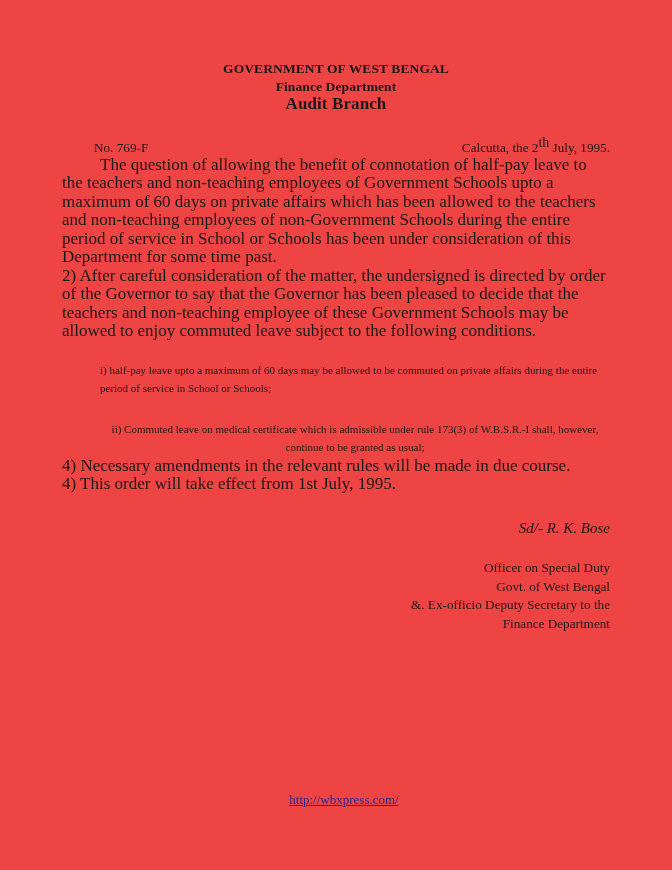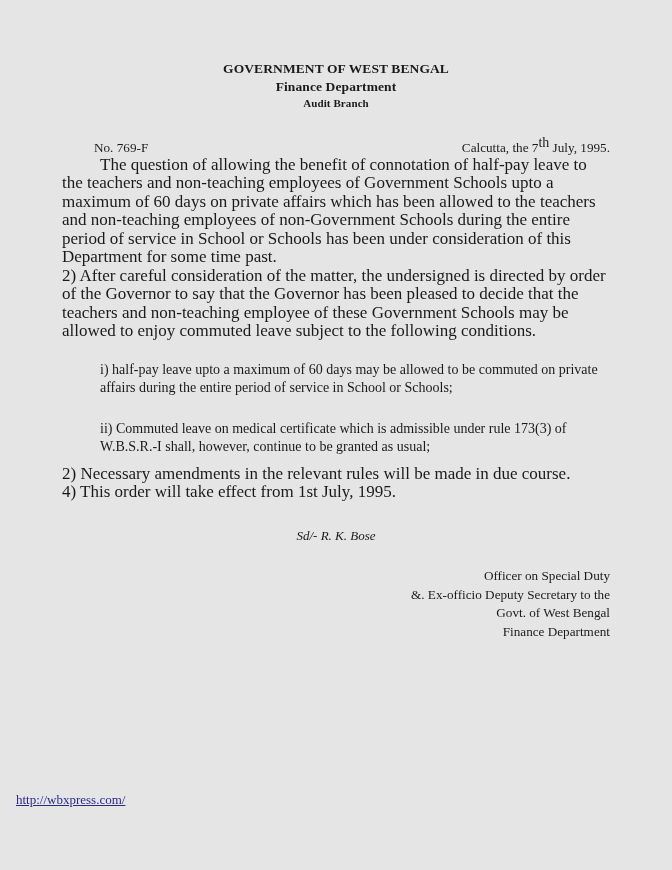--- a/index.html
+++ b/index.html
@@ -4,21 +4,21 @@
 <style>
   html, body {
     margin: 0;
     padding: 0;
     background: #ffffff;
   }
   .page {
     position: relative;
     width: 672px;
     height: 870px;
-    background: #e5e5e5;
+    background: #ef4444;
     margin: 0 auto;
     overflow: hidden;
     font-family: "Liberation Serif", "DejaVu Serif", serif;
     color: #1a1a1a;
     -webkit-font-smoothing: antialiased;
   }
   .content {
     position: absolute;
     left: 62px;
     right: 62px;
@@ -29,21 +29,21 @@
     margin-top: 60px;
   }
   .letterhead .lh-line {
     font-weight: bold;
     font-size: 13.5px;
     line-height: 17.5px;
     letter-spacing: 0.1px;
   }
   .letterhead .lh-line.l1 { font-size: 13.5px; }
   .letterhead .lh-line.l2 { font-size: 13.5px; }
-  .letterhead .lh-line.l3 { font-size: 11px; }
+  .letterhead .lh-line.l3 { font-size: 17px; }
 
   .refline {
     display: flex;
     justify-content: space-between;
     align-items: flex-end;
     margin-top: 26px;
     font-size: 13.2px;
     line-height: 17px;
     margin-left: 32px;
   }
@@ -55,53 +55,52 @@
 
   p.body-para {
     font-size: 17px;
     line-height: 18.5px;
     text-align: left;
     margin: 0;
   }
   .para-1 { margin-top: 22px; text-indent: 38px; }
   .para-2 { margin-top: 21px; }
   .clause {
-    font-size: 14px;
+    font-size: 11px;
     line-height: 18.5px;
-    margin: 8px;
+    margin: 0;
     margin-left: 38px;
   }
   .clause-i   { margin-top: 20px; }
-  .clause-ii  { margin-top: 22px; }
+  .clause-ii  { margin-top: 22px; text-align: center; }
   .clause-iii { margin-top: 22px; }
   .para-3 { margin-top: 24px; }
   .para-4 { margin-top: 22px; }
 
   .sign-block {
     margin-top: 25px;
     text-align: right;
     font-size: 13.2px;
     line-height: 18.5px;
   }
   .sign-name {
     font-style: italic;
-    font-size: 13px;
-    text-align: center;
+    font-size: 15px;
   }
   .sign-designation {
     margin-top: 22px;
   }
   .sign-designation div { line-height: 18.5px; }
 
   .footer {
     position: absolute;
     left: 16px;
     right: 0;
     top: 790px;
-    text-align: left;
+    text-align: center;
   }
   .footer a {
     color: #2a2a8c;
     text-decoration: underline;
     font-size: 13px;
     font-family: "Liberation Serif", "DejaVu Serif", serif;
   }
 </style>
 </head>
 <body>
@@ -111,42 +110,42 @@
   <div class="content">
 
     <div class="letterhead">
       <div class="lh-line l1">GOVERNMENT OF WEST BENGAL</div>
       <div class="lh-line l2">Finance Department</div>
       <div class="lh-line l3">Audit Branch</div>
     </div>
 
     <div class="refline">
       <div class="left">No. 769-F</div>
-      <div class="right"><span>Calcutta, the 7</span><sup>th</sup><span> July, 1995.</span></div>
+      <div class="right"><span>Calcutta, the 2</span><sup>th</sup><span> July, 1995.</span></div>
     </div>
 
     <p class="body-para para-1">The question of allowing the benefit of connotation of half-pay leave to the teachers and non-teaching employees of Government Schools upto a maximum of 60 days on private affairs which has been allowed to the teachers and non-teaching employees of non-Government Schools during the entire period of service in School or Schools has been under consideration of this Department for some time past.</p>
 
     <p class="body-para para-2">2)  After careful consideration of the matter, the undersigned is directed by order of the Governor to say that the Governor has been pleased to decide that the teachers and non-teaching employee of these Government Schools may be allowed to enjoy commuted leave subject to the following conditions.</p>
 
     <p class="clause clause-i">i) half-pay leave upto a maximum of 60 days may be allowed to be commuted on private affairs during the entire period of service in School or Schools;</p>
 
     <p class="clause clause-ii">ii) Commuted leave on medical certificate which is admissible under rule 173(3) of W.B.S.R.-I shall, however, continue to be granted as usual;</p>
 
 
-    <p class="body-para para-3">2) Necessary amendments in the relevant rules will be made in due course.</p>
+    <p class="body-para para-3">4) Necessary amendments in the relevant rules will be made in due course.</p>
 
     <p class="body-para para-4">4) This order will take effect from 1st July, 1995.</p>
 
     <div class="sign-block">
       <div class="sign-name">Sd/- R. K. Bose</div>
       <div class="sign-designation">
         <div>Officer on Special Duty</div>
+        <div>Govt. of West Bengal</div>
         <div>&amp;. Ex-officio Deputy Secretary to the</div>
-        <div>Govt. of West Bengal</div>
         <div>Finance Department</div>
       </div>
     </div>
 
   </div>
 
   <div class="footer">
     <a href="#">http://wbxpress.com/</a>
   </div>
 

